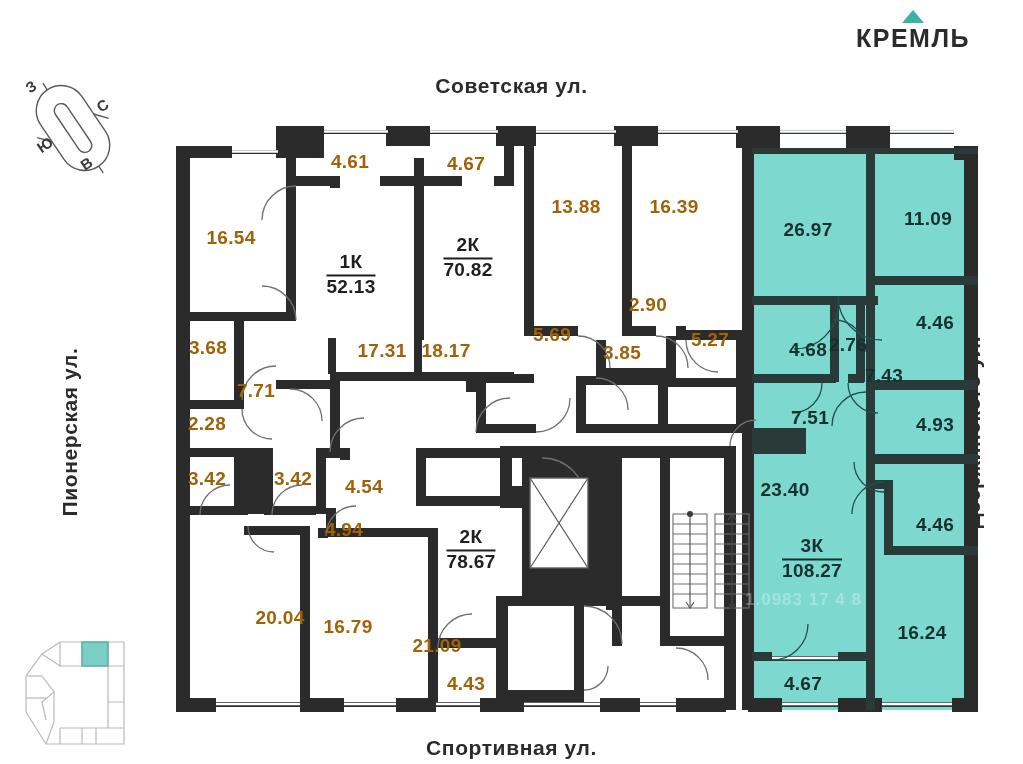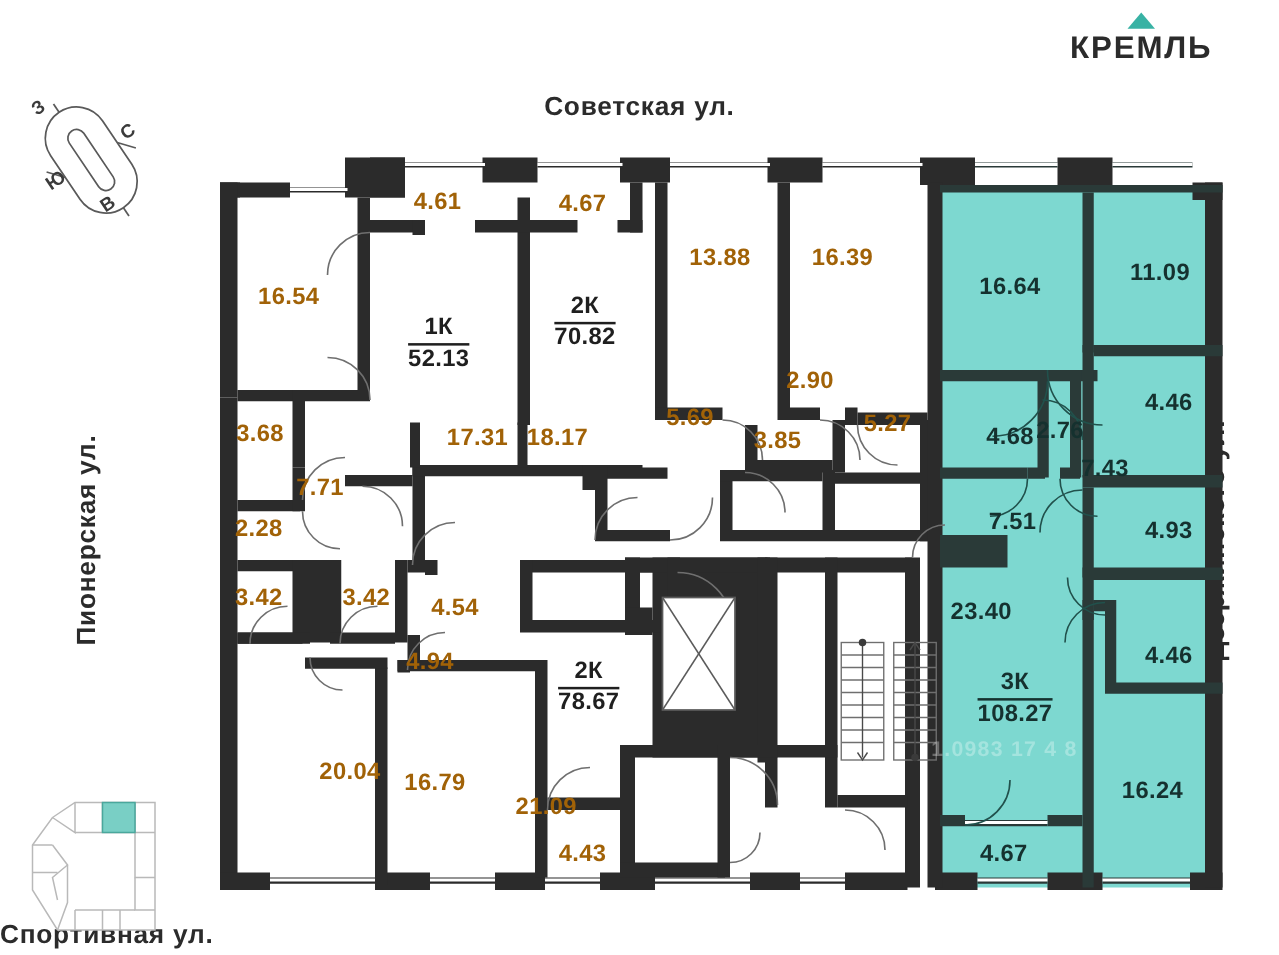--- a/index.html
+++ b/index.html
@@ -10,21 +10,21 @@
   #brand{position:absolute;left:838px;top:12px;width:150px;height:34px;}
   #brand .tri{position:absolute;left:64px;top:-2px;width:0;height:0;
       border-left:11px solid transparent;border-right:11px solid transparent;
       border-bottom:13px solid #38b2a4;}
   #brand .word{position:absolute;left:0;top:12px;width:150px;text-align:center;
       font-size:25px;font-weight:bold;letter-spacing:1.5px;color:#2b2b2b;}
 
   
   .street{position:absolute;font-size:21px;font-weight:bold;letter-spacing:.6px;color:#2b2b2b;}
   #street-top{left:0;top:74px;width:1023px;text-align:center;}
-  #street-bottom{left:0;top:736px;width:1023px;}
+  #street-bottom{left:0;top:736px;width:1023px;text-align:center;}
   #street-left{left:-40px;top:420px;width:220px;text-align:center;
       transform:rotate(-90deg);transform-origin:center center;}
   #street-right{left:863px;top:420px;width:220px;text-align:center;
       transform:rotate(-90deg);transform-origin:center center;}
 
   
   #poi-circus{position:absolute;left:18px;top:370px;width:120px;height:110px;}
   #poi-circus .word{position:absolute;left:-25px;top:425px;width:120px;text-align:center;
       font-size:19px;font-weight:bold;letter-spacing:1px;
       transform:rotate(-90deg);transform-origin:center center;}
@@ -430,21 +430,21 @@
     <div class="area" style="left: 622px; top: 353px;">3.85</div>
     <div class="area" style="left: 710px; top: 340px;">5.27</div>
     <div class="area" style="left: 207px; top: 479px;">3.42</div>
     <div class="area" style="left: 293px; top: 479px;">3.42</div>
     <div class="area" style="left: 364px; top: 487px;">4.54</div>
     <div class="area" style="left: 344px; top: 530px;">4.94</div>
     <div class="area" style="left: 237px; top: 618px; margin-left: 43px;">20.04</div>
     <div class="area" style="left: 348px; top: 627px;">16.79</div>
     <div class="area" style="left: 437px; top: 646px;">21.09</div>
     <div class="area" style="left: 466px; top: 684px;">4.43</div>
-    <div class="area onteal" style="left: 808px; top: 230px;">16.64</div>
+    <div class="area onteal" style="left: 808px; top: 230px;">26.97</div>
     <div class="area onteal" style="left: 928px; top: 219px;">11.09</div>
     <div class="area onteal" style="left: 808px; top: 350px;">4.68</div>
     <div class="area onteal" style="left: 848px; top: 345px;">2.76</div>
     <div class="area onteal" style="left: 935px; top: 323px;">4.46</div>
     <div class="area onteal" style="left: 884px; top: 376px;">7.43</div>
     <div class="area onteal" style="left: 810px; top: 418px;">7.51</div>
     <div class="area onteal" style="left: 935px; top: 425px;">4.93</div>
     <div class="area onteal" style="left: 785px; top: 490px;">23.40</div>
     <div class="area onteal" style="left: 935px; top: 525px;">4.46</div>
     <div class="area onteal" style="left: 922px; top: 633px;">16.24</div>

